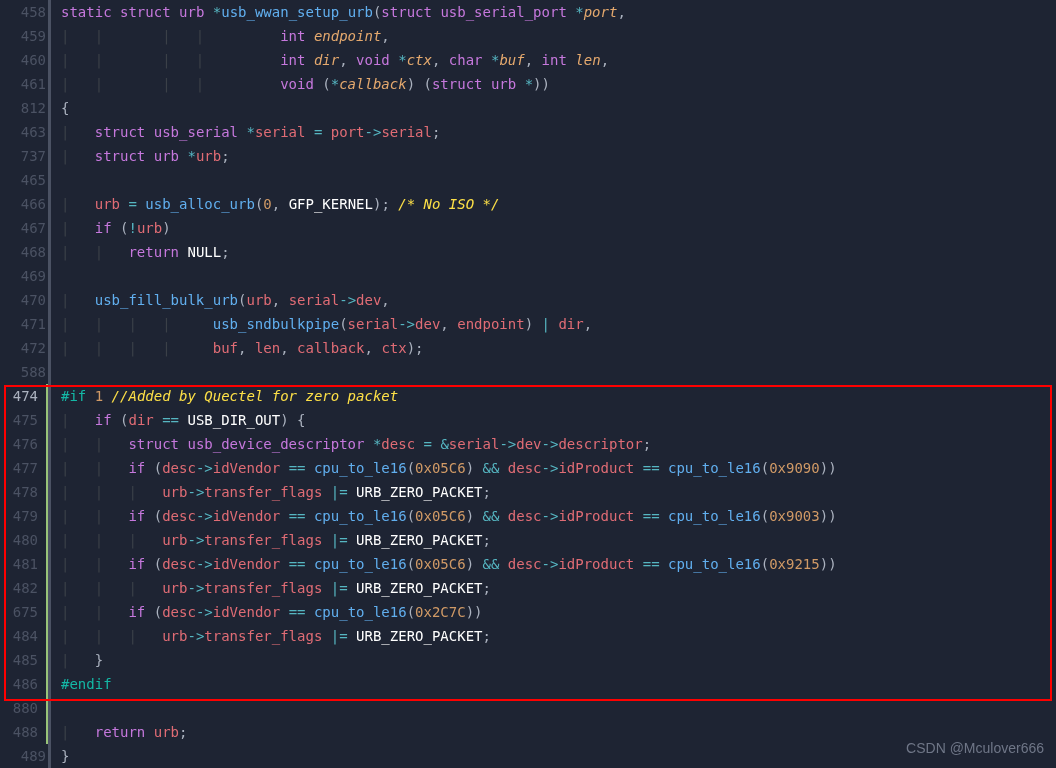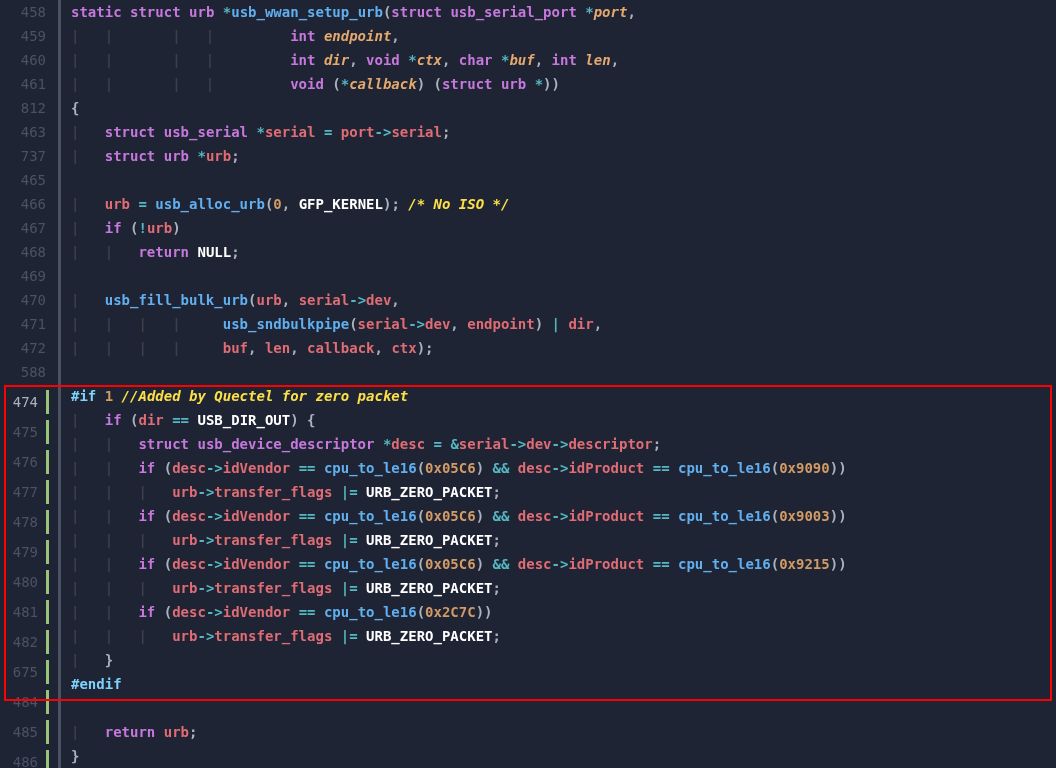--- a/index.html
+++ b/index.html
@@ -18,57 +18,55 @@
   .editor {
     display: flex;
     flex-direction: row;
     width: 100%;
     height: 100%;
     position: relative;
   }
   .gutter {
     width: 46px;
     text-align: right;
-    padding-right: 12px;
+    padding-right: 2px;
     color: #4b5263;
     background: #1e2433;
     user-select: none;
     flex-shrink: 0;
   }
   .vbar {
     width: 3px;
     background: #4b5263;
     flex-shrink: 0;
   }
   .code {
     padding-left: 10px;
     white-space: pre;
     flex-grow: 1;
     position: relative;
-    font-weight: bold;
   }
   .line { height: 24px; }
   .gutter .active { color: #abb2bf; }
   .gutter .changed {
     border-right: 3px solid #98c379;
     margin-right: -3px;
     padding-right: 8px;
-    margin-top: 6px;
   }
   .kw { color: #c678dd; }
   .type { color: #c678dd; }
   .fn { color: #61afef; }
   .var { color: #e06c75; }
   .prop { color: #e06c75; }
   .param { color: #e5a96e; font-style: italic; }
   .op { color: #56b6c2; }
   .num { color: #d19a66; }
   .const { color: #ffffff; }
   .comment { color: #fde047; font-style: italic; }
-  .pp { color: #7dd3fc; text-align: center; }
+  .pp { color: #14b8a6; text-align: center; }
   .punc { color: #abb2bf; }
   .guide { color: #3b4048; }
 
   .highlight-box {
     position: absolute;
     left: 4px;
     right: 4px;
     top: 385px;
     height: 312px;
     border: 2px solid #ff0000;
@@ -120,13 +118,14 @@
       <div class="line changed">484</div>
       <div class="line changed">485</div>
       <div class="line changed">486</div>
       <div class="line changed">880</div>
       <div class="line changed">488</div>
       <div class="line">489</div>
     </div>
   <div class="vbar"></div>
   <div class="code" id="code"><div class="line"><span class="kw">static</span> <span class="kw">struct</span> <span class="type">urb</span> <span class="op">*</span><span class="fn">usb_wwan_setup_urb</span><span class="punc">(</span><span class="kw">struct</span> <span class="type">usb_serial_port</span> <span class="op">*</span><span class="param">port</span><span class="punc">,</span></div><div class="line"><span class="guide">|   |       |   |   </span>      <span class="type">int</span> <span class="param">endpoint</span><span class="punc">,</span></div><div class="line"><span class="guide">|   |       |   |   </span>      <span class="type">int</span> <span class="param">dir</span><span class="punc">,</span> <span class="type">void</span> <span class="op">*</span><span class="param">ctx</span><span class="punc">,</span> <span class="type">char</span> <span class="op">*</span><span class="param">buf</span><span class="punc">,</span> <span class="type">int</span> <span class="param">len</span><span class="punc">,</span></div><div class="line"><span class="guide">|   |       |   |   </span>      <span class="type">void</span> <span class="punc">(</span><span class="op">*</span><span class="param">callback</span><span class="punc">) (</span><span class="kw">struct</span> <span class="type">urb</span> <span class="op">*</span><span class="punc">))</span></div><div class="line"><span class="punc">{</span></div><div class="line"><span class="guide">|   </span><span class="kw">struct</span> <span class="type">usb_serial</span> <span class="op">*</span><span class="var">serial</span> <span class="op">=</span> <span class="var">port</span><span class="op">-&gt;</span><span class="prop">serial</span><span class="punc">;</span></div><div class="line"><span class="guide">|   </span><span class="kw">struct</span> <span class="type">urb</span> <span class="op">*</span><span class="var">urb</span><span class="punc">;</span></div><div class="line"></div><div class="line"><span class="guide">|   </span><span class="var">urb</span> <span class="op">=</span> <span class="fn">usb_alloc_urb</span><span class="punc">(</span><span class="num">0</span><span class="punc">,</span> <span class="const">GFP_KERNEL</span><span class="punc">);</span> <span class="comment">/* No ISO */</span></div><div class="line"><span class="guide">|   </span><span class="kw">if</span> <span class="punc">(</span><span class="op">!</span><span class="var">urb</span><span class="punc">)</span></div><div class="line"><span class="guide">|   |   </span><span class="kw">return</span> <span class="const">NULL</span><span class="punc">;</span></div><div class="line"></div><div class="line"><span class="guide">|   </span><span class="fn">usb_fill_bulk_urb</span><span class="punc">(</span><span class="var">urb</span><span class="punc">,</span> <span class="var">serial</span><span class="op">-&gt;</span><span class="prop">dev</span><span class="punc">,</span></div><div class="line"><span class="guide">|   |   |   |   </span>  <span class="fn">usb_sndbulkpipe</span><span class="punc">(</span><span class="var">serial</span><span class="op">-&gt;</span><span class="prop">dev</span><span class="punc">,</span> <span class="var">endpoint</span><span class="punc">)</span> <span class="op">|</span> <span class="var">dir</span><span class="punc">,</span></div><div class="line"><span class="guide">|   |   |   |   </span>  <span class="var">buf</span><span class="punc">,</span> <span class="var">len</span><span class="punc">,</span> <span class="var">callback</span><span class="punc">,</span> <span class="var">ctx</span><span class="punc">);</span></div><div class="line"></div><div class="line"><span class="pp">#if</span> <span class="num">1</span> <span class="comment">//Added by Quectel for zero packet</span></div><div class="line"><span class="guide">|   </span><span class="kw">if</span> <span class="punc">(</span><span class="var">dir</span> <span class="op">==</span> <span class="const">USB_DIR_OUT</span><span class="punc">) {</span></div><div class="line"><span class="guide">|   |   </span><span class="kw">struct</span> <span class="type">usb_device_descriptor</span> <span class="op">*</span><span class="var">desc</span> <span class="op">=</span> <span class="op">&amp;</span><span class="var">serial</span><span class="op">-&gt;</span><span class="prop">dev</span><span class="op">-&gt;</span><span class="prop">descriptor</span><span class="punc">;</span></div><div class="line"><span class="guide">|   |   </span><span class="kw">if</span> <span class="punc">(</span><span class="var">desc</span><span class="op">-&gt;</span><span class="prop">idVendor</span> <span class="op">==</span> <span class="fn">cpu_to_le16</span><span class="punc">(</span><span class="num">0x05C6</span><span class="punc">)</span> <span class="op">&amp;&amp;</span> <span class="var">desc</span><span class="op">-&gt;</span><span class="prop">idProduct</span> <span class="op">==</span> <span class="fn">cpu_to_le16</span><span class="punc">(</span><span class="num">0x9090</span><span class="punc">))</span></div><div class="line"><span class="guide">|   |   |   </span><span class="var">urb</span><span class="op">-&gt;</span><span class="prop">transfer_flags</span> <span class="op">|=</span> <span class="const">URB_ZERO_PACKET</span><span class="punc">;</span></div><div class="line"><span class="guide">|   |   </span><span class="kw">if</span> <span class="punc">(</span><span class="var">desc</span><span class="op">-&gt;</span><span class="prop">idVendor</span> <span class="op">==</span> <span class="fn">cpu_to_le16</span><span class="punc">(</span><span class="num">0x05C6</span><span class="punc">)</span> <span class="op">&amp;&amp;</span> <span class="var">desc</span><span class="op">-&gt;</span><span class="prop">idProduct</span> <span class="op">==</span> <span class="fn">cpu_to_le16</span><span class="punc">(</span><span class="num">0x9003</span><span class="punc">))</span></div><div class="line"><span class="guide">|   |   |   </span><span class="var">urb</span><span class="op">-&gt;</span><span class="prop">transfer_flags</span> <span class="op">|=</span> <span class="const">URB_ZERO_PACKET</span><span class="punc">;</span></div><div class="line"><span class="guide">|   |   </span><span class="kw">if</span> <span class="punc">(</span><span class="var">desc</span><span class="op">-&gt;</span><span class="prop">idVendor</span> <span class="op">==</span> <span class="fn">cpu_to_le16</span><span class="punc">(</span><span class="num">0x05C6</span><span class="punc">)</span> <span class="op">&amp;&amp;</span> <span class="var">desc</span><span class="op">-&gt;</span><span class="prop">idProduct</span> <span class="op">==</span> <span class="fn">cpu_to_le16</span><span class="punc">(</span><span class="num">0x9215</span><span class="punc">))</span></div><div class="line"><span class="guide">|   |   |   </span><span class="var">urb</span><span class="op">-&gt;</span><span class="prop">transfer_flags</span> <span class="op">|=</span> <span class="const">URB_ZERO_PACKET</span><span class="punc">;</span></div><div class="line"><span class="guide">|   |   </span><span class="kw">if</span> <span class="punc">(</span><span class="var">desc</span><span class="op">-&gt;</span><span class="prop">idVendor</span> <span class="op">==</span> <span class="fn">cpu_to_le16</span><span class="punc">(</span><span class="num">0x2C7C</span><span class="punc">))</span></div><div class="line"><span class="guide">|   |   |   </span><span class="var">urb</span><span class="op">-&gt;</span><span class="prop">transfer_flags</span> <span class="op">|=</span> <span class="const">URB_ZERO_PACKET</span><span class="punc">;</span></div><div class="line"><span class="guide">|   </span><span class="punc">}</span></div><div class="line"><span class="pp">#endif</span></div><div class="line"></div><div class="line"><span class="guide">|   </span><span class="kw">return</span> <span class="var">urb</span><span class="punc">;</span></div><div class="line"><span class="punc">}</span></div></div>
   <div class="highlight-box"></div>
+  <div class="watermark">CSDN @Mculover666</div>
 </div>
 
 </body></html>

